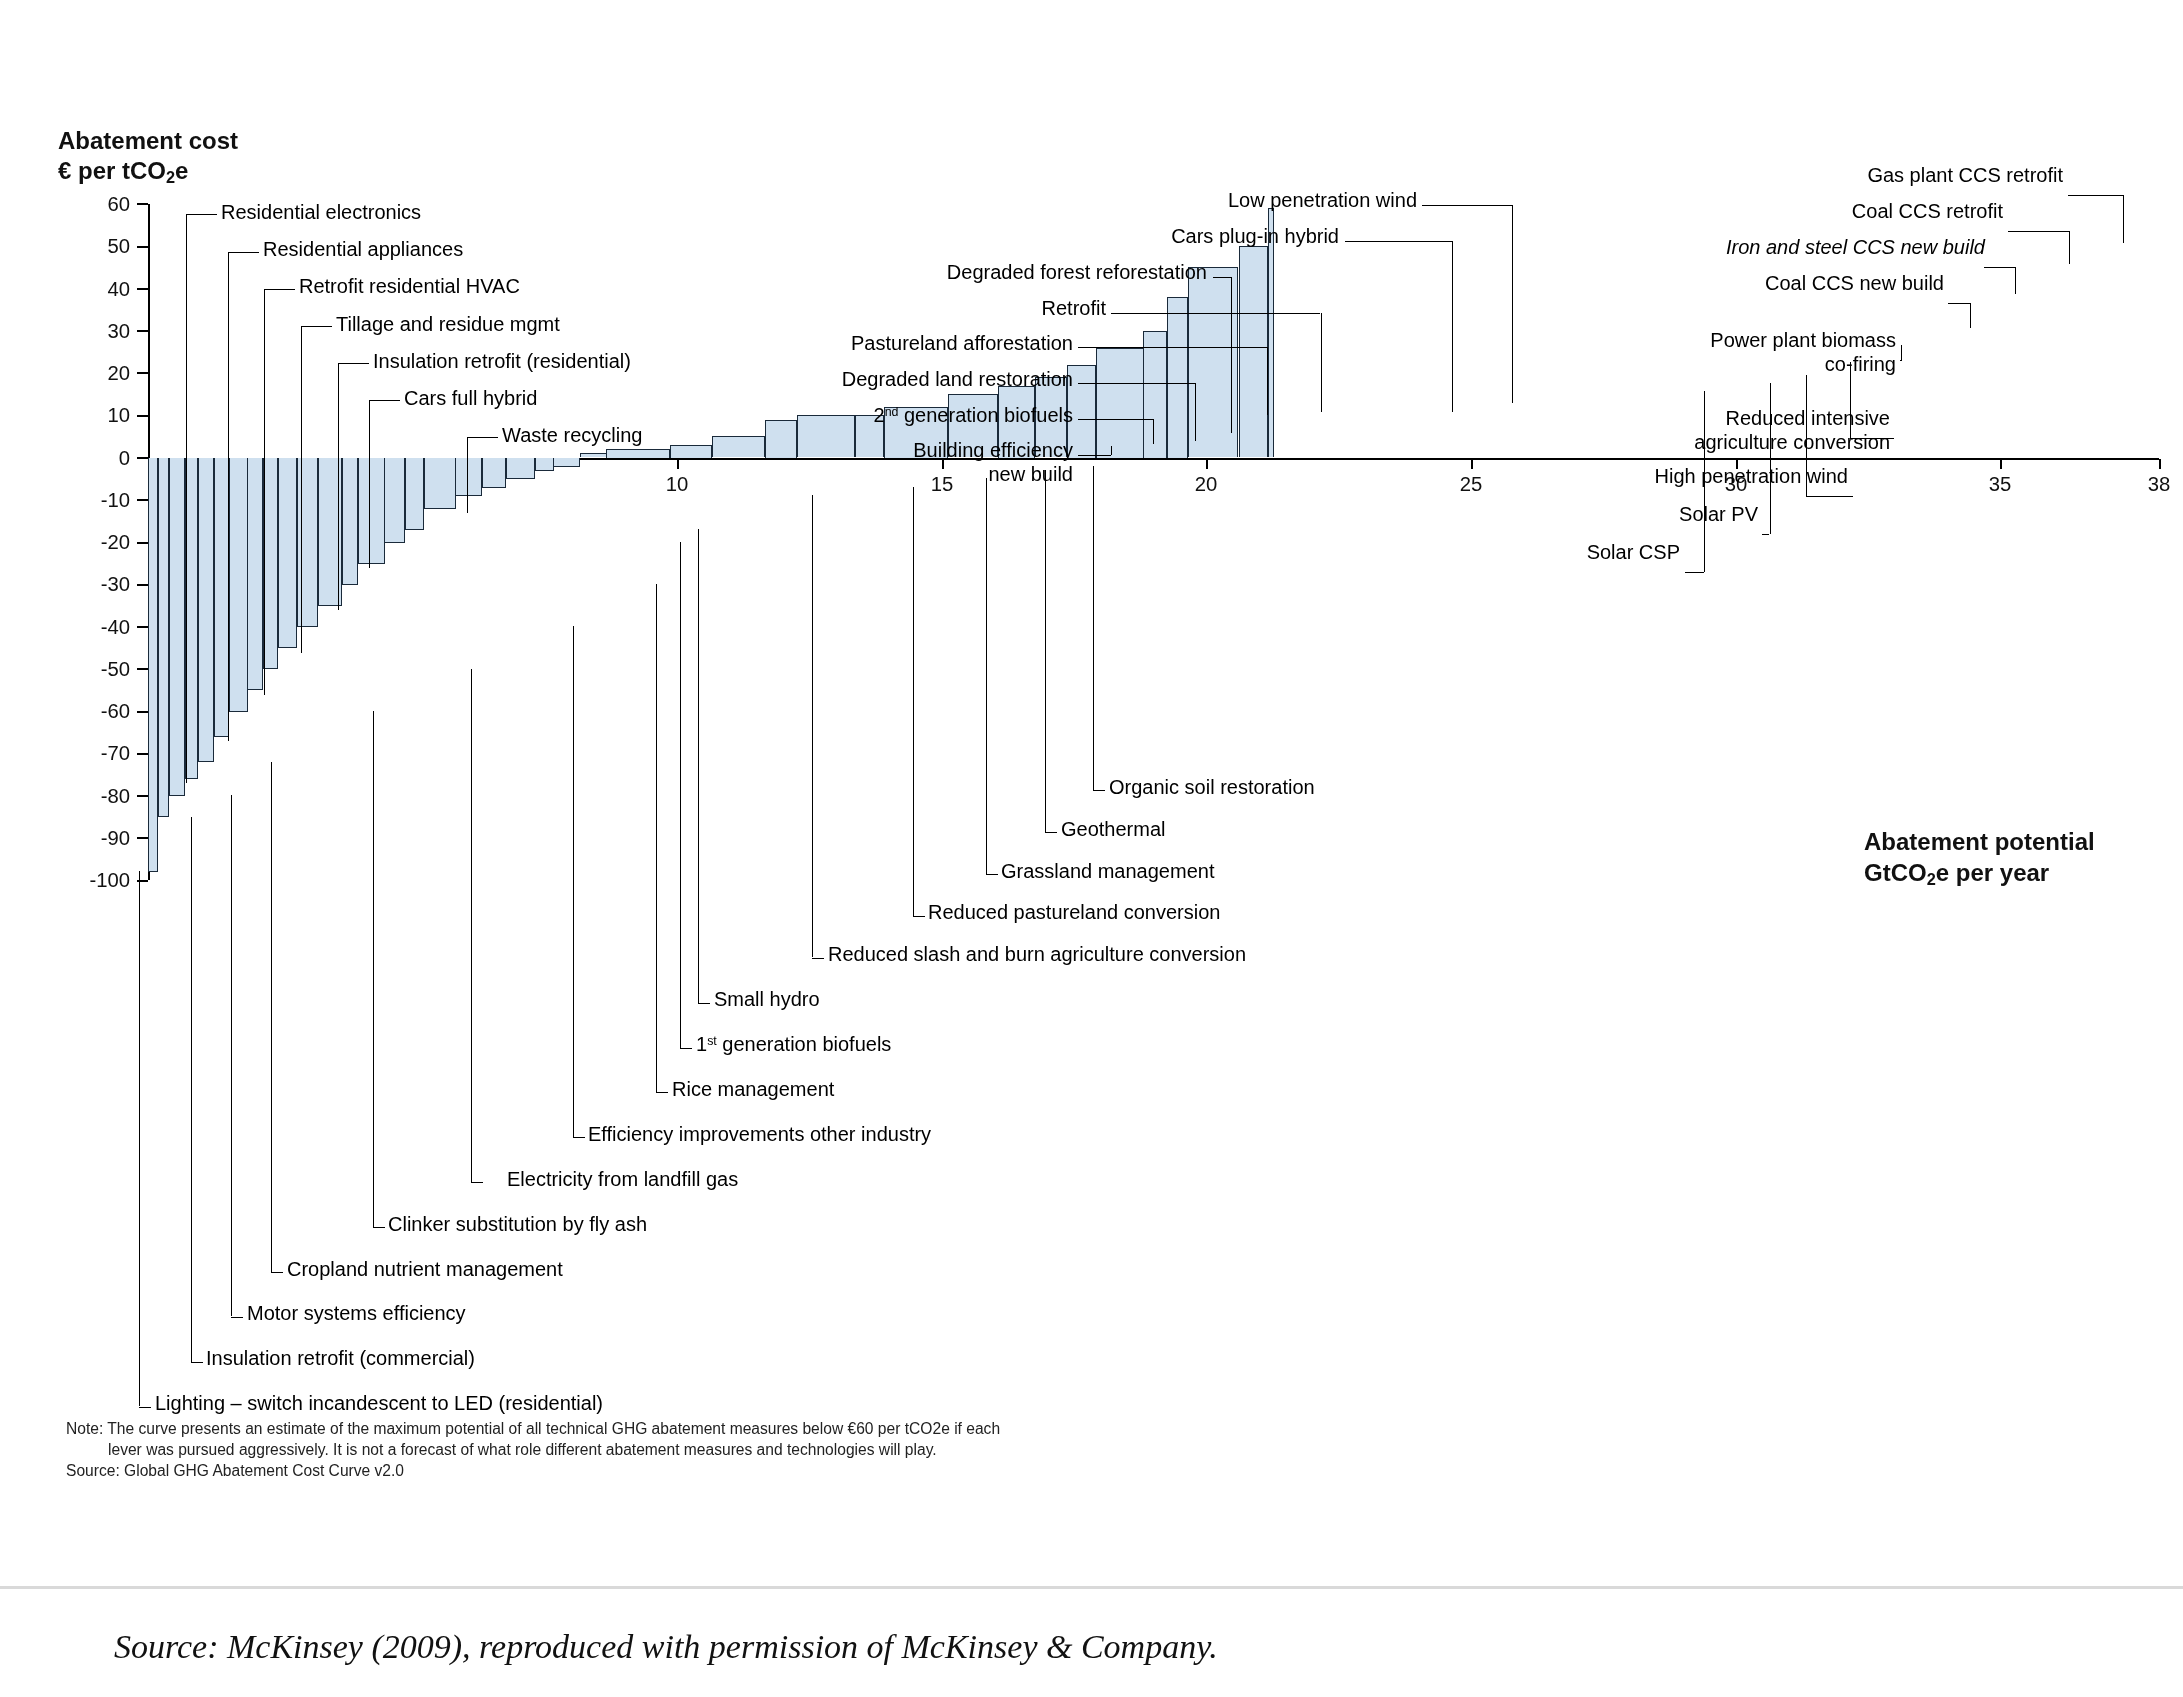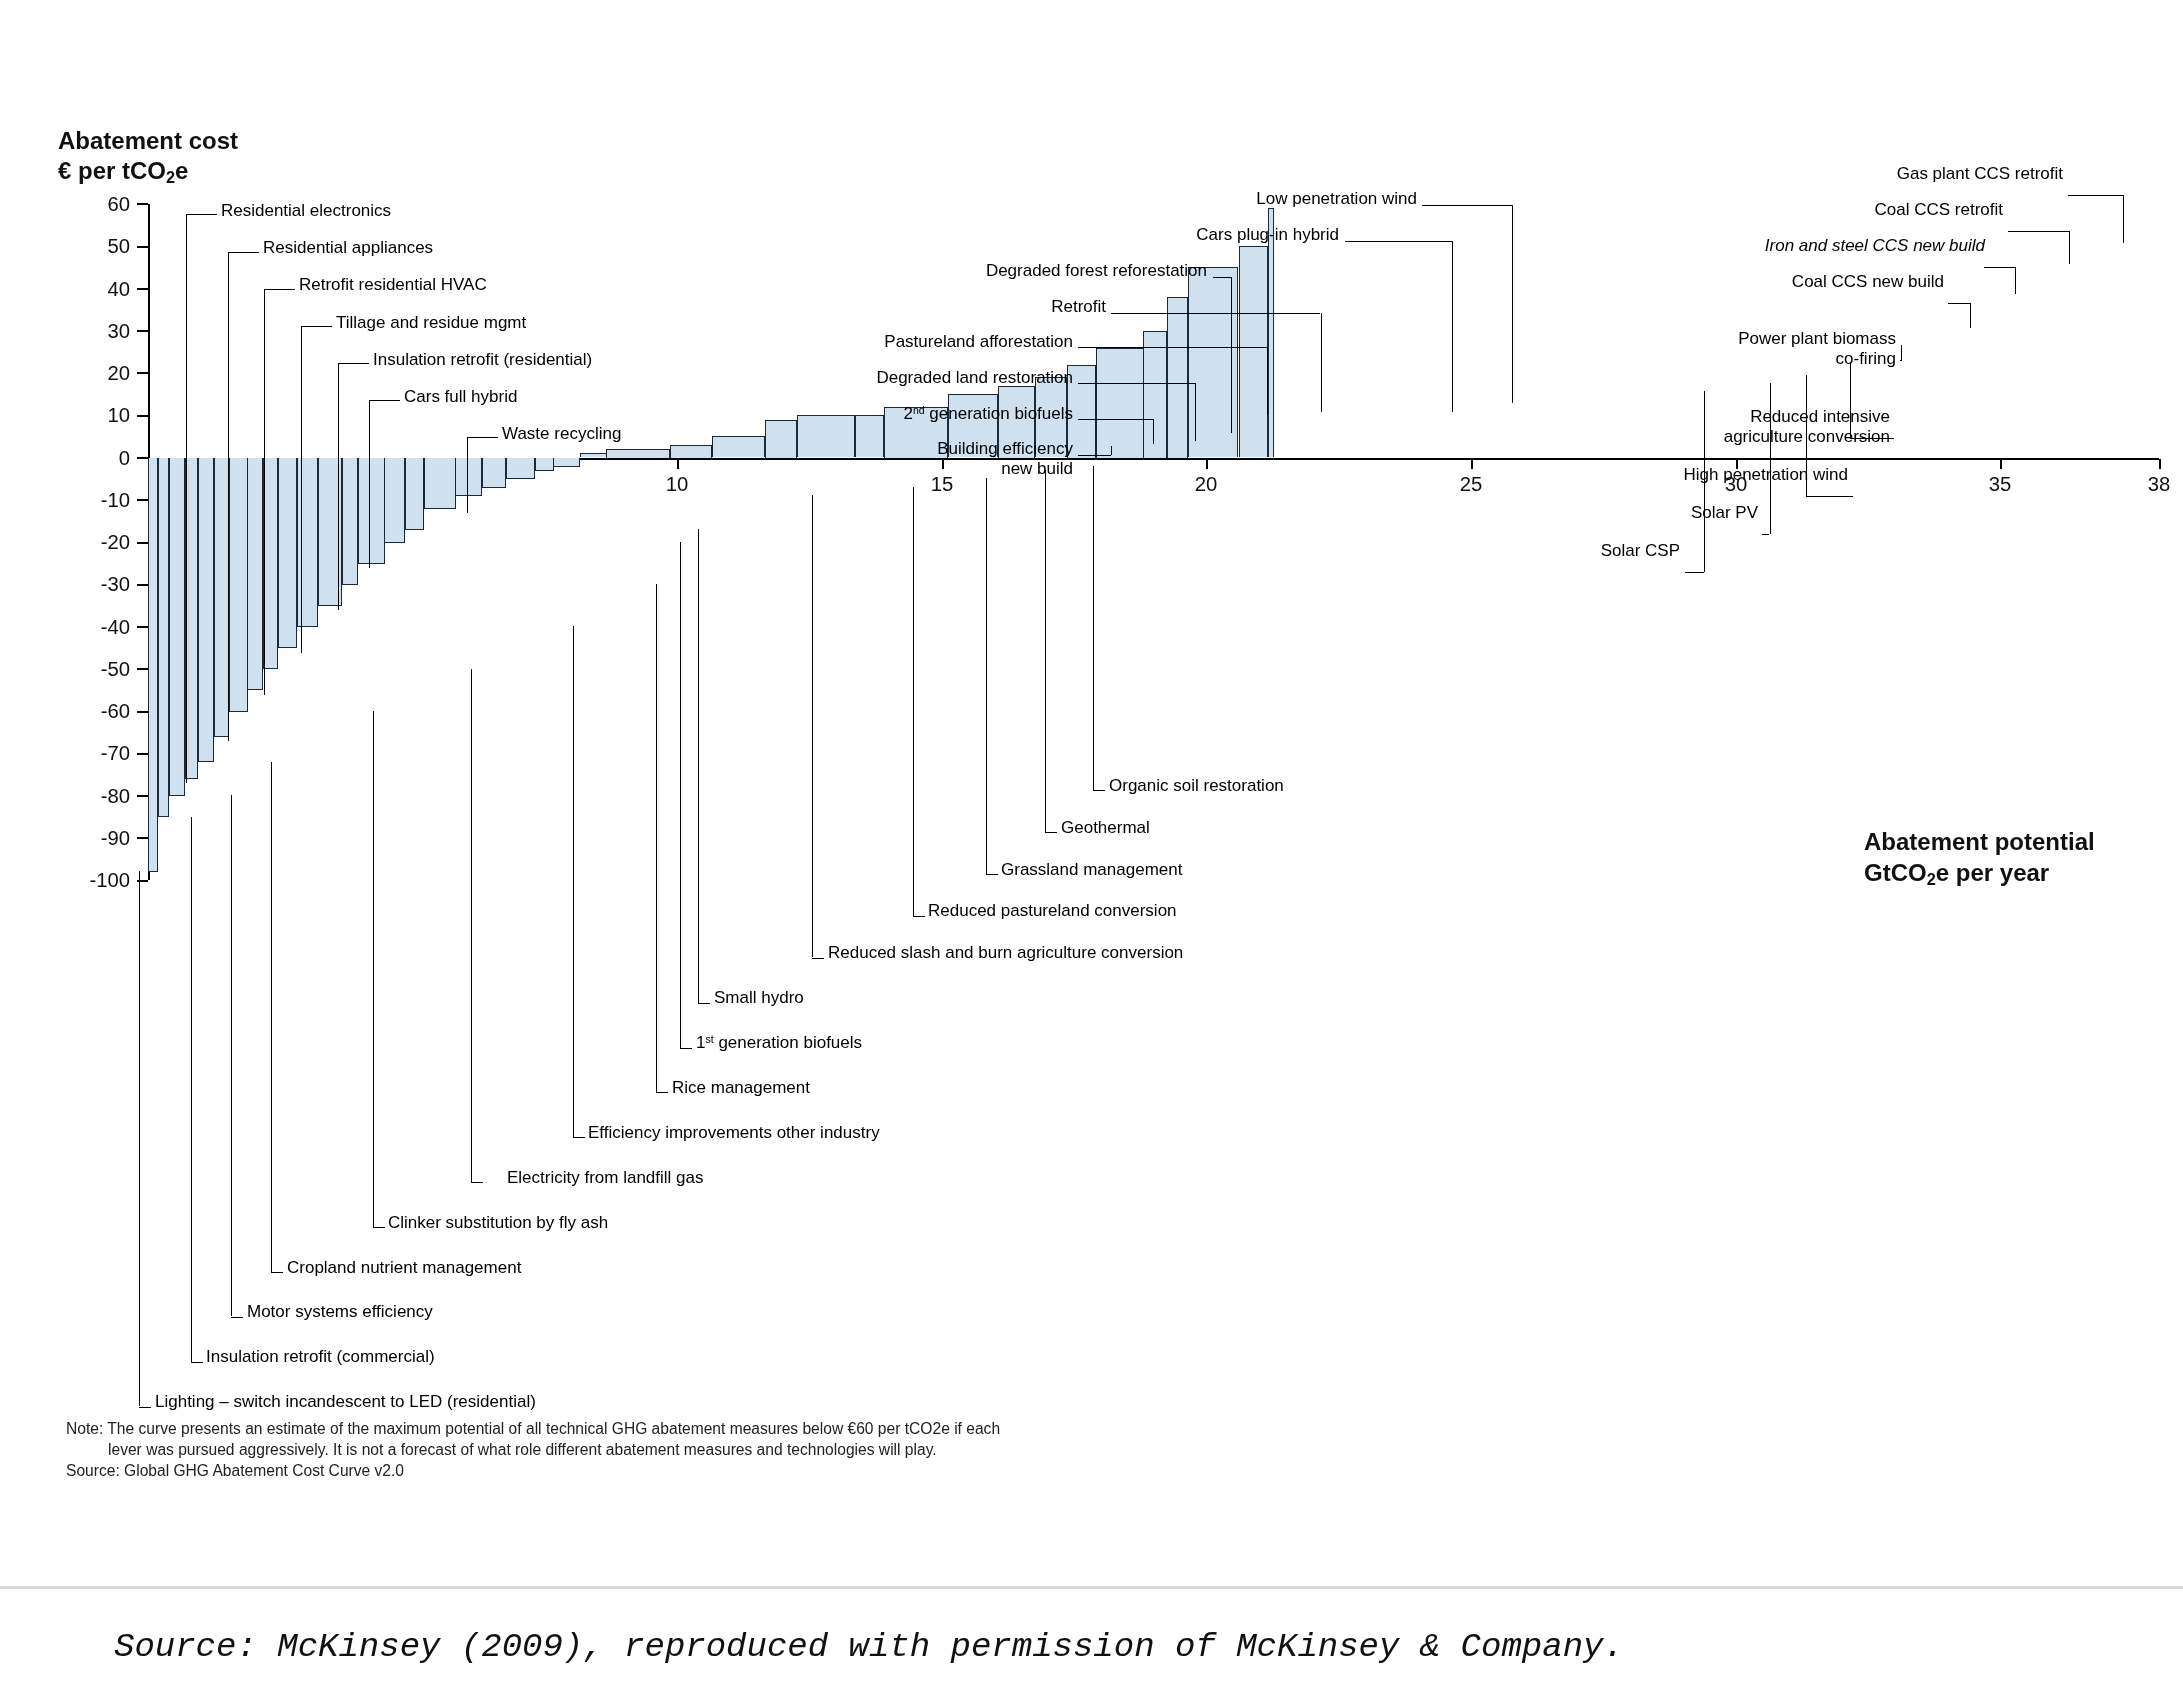--- a/index.html
+++ b/index.html
@@ -29,33 +29,33 @@
   .ytickmark{position:absolute;width:10.8px;height:1.8px;background:#000;}
 
   .xtick-label{position:absolute;font-size:20.3px;transform:translateX(-50%);}
   .xtickmark{position:absolute;width:1.8px;height:9.6px;background:#000;}
 
   .bar{position:absolute;background:#cfe0ef;border-left:1.2px solid #1a2a3a;border-right:1.2px solid #1a2a3a;box-sizing:border-box;}
   .bar.top{border-top:1.2px solid #1a2a3a;}
   .bar.bot{border-bottom:1.2px solid #1a2a3a;}
 
   
-  .callout{position:absolute;font-size:17px;color:#000;white-space:nowrap;line-height:1.18;}
+  .callout{position:absolute;font-size:20px;color:#000;white-space:nowrap;line-height:1.18;}
   .callout.r{text-align:right;}
   .lead{position:absolute;background:#000;}
   .lead.h{height:1.2px;}
   .lead.v{width:1.2px;}
 
   
   #note{position:absolute;left:66px;top:1418px;width:1736px;font-size:15.6px;color:#222;line-height:1.35;}
   #note .row{display:block;}
 
   
   #divider{position:absolute;left:0;top:1586px;width:2183px;height:3px;background:#d9d9d9;}
-  #source-line{position:absolute;left:114px;top:1628px;font-family:Liberation Mono, monospace;font-style:italic;font-size:34px;color:#111;}
+  #source-line{position:absolute;left:114px;top:1628px;font-family:Liberation Serif, serif;font-style:italic;font-size:34px;color:#111;}
 
   sub{font-size:0.68em;vertical-align:-0.22em;}
   sup{font-size:0.62em;vertical-align:0.45em;}
 </style>
 </head>
 <body>
 
 <div id="page">
 
 

